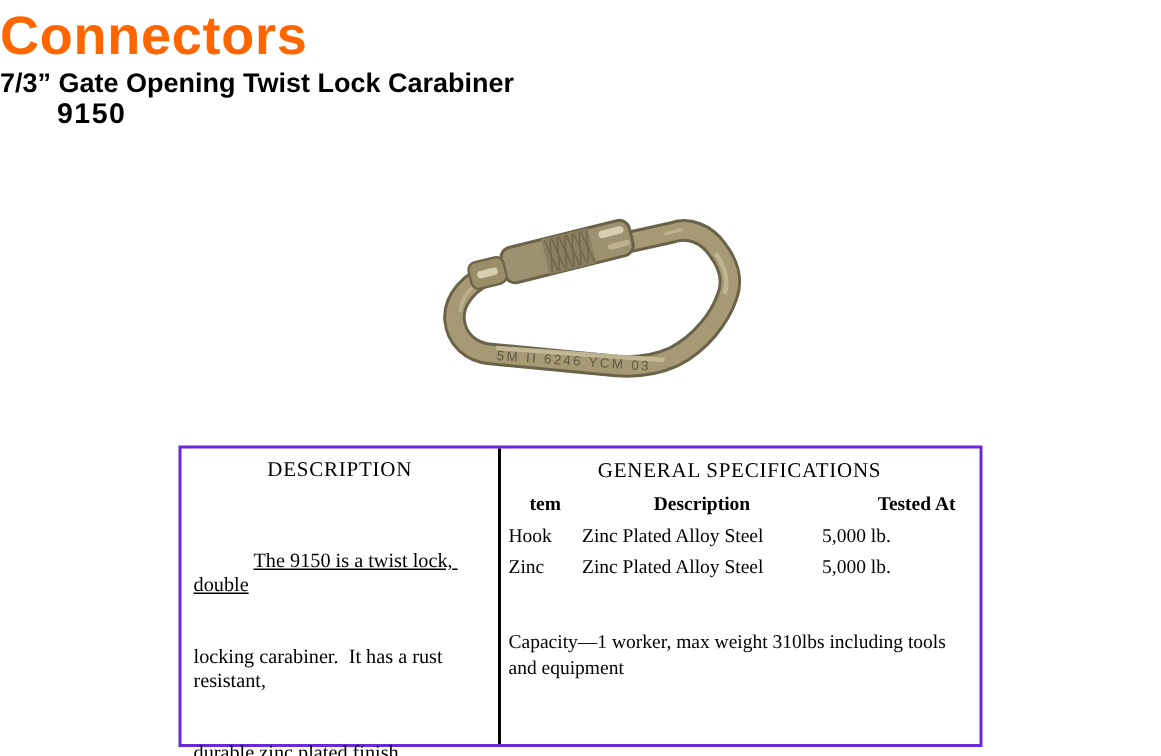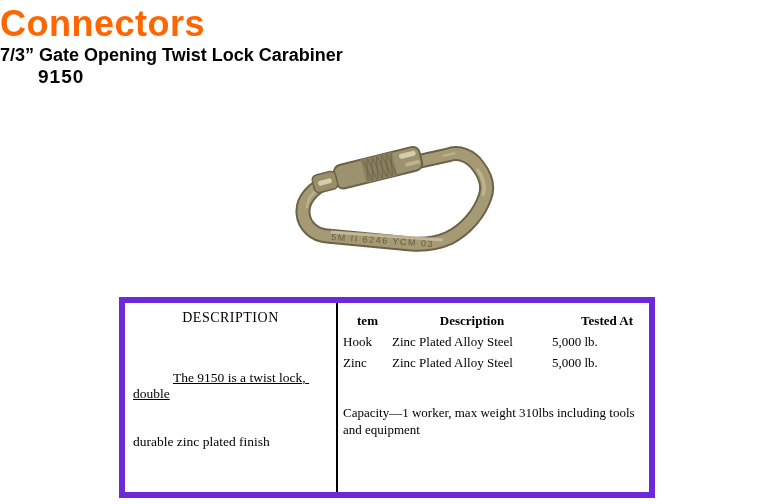--- a/index.html
+++ b/index.html
@@ -45,21 +45,21 @@
     position: absolute;
     left: 293px; top: 140px;
     width: 202px; height: 125px;
   }
 
   
   .spec-table {
     position: absolute;
     left: 119px; top: 297px;
     width: 536px; height: 201px;
-    border: 6px solid #6d28d9;
+    border: 2px solid #6d28d9;
     display: flex;
     background: #ffffff;
   }
   .desc-cell {
     width: 213px;
     border-right: 2px solid #000000;
     padding: 6px 8px 0 8px;
   }
   .desc-heading {
     text-align: center;
@@ -159,25 +159,27 @@
     <text x="38" y="100" font-size="9" letter-spacing="1.5" fill="#5c543e" opacity="0.9" font-family="Liberation Sans, sans-serif" transform="rotate(4 38 100)">5M II 6246 YCM 03</text>
   </svg>
 </div>
 
 <div class="spec-table">
 
   <div class="desc-cell">
     <div class="desc-heading">DESCRIPTION</div>
     <div class="desc-body">
       <div class="desc-line first">The 9150 is a twist lock, double</div>
+      <div class="desc-line">locking carabiner.  It has a rust resistant,</div>
       <div class="desc-line">durable zinc plated finish</div>
     </div>
   </div>
 
   <div class="specs-cell">
+    <div class="specs-heading">GENERAL SPECIFICATIONS</div>
 
     <div class="specs-grid head">
       <div class="col-center">tem</div>
       <div class="col-center">Description</div>
       <div class="col-tested-head">Tested At</div>
     </div>
 
     <div class="specs-grid row">
       <div>Hook</div>
       <div>Zinc Plated Alloy Steel</div>

